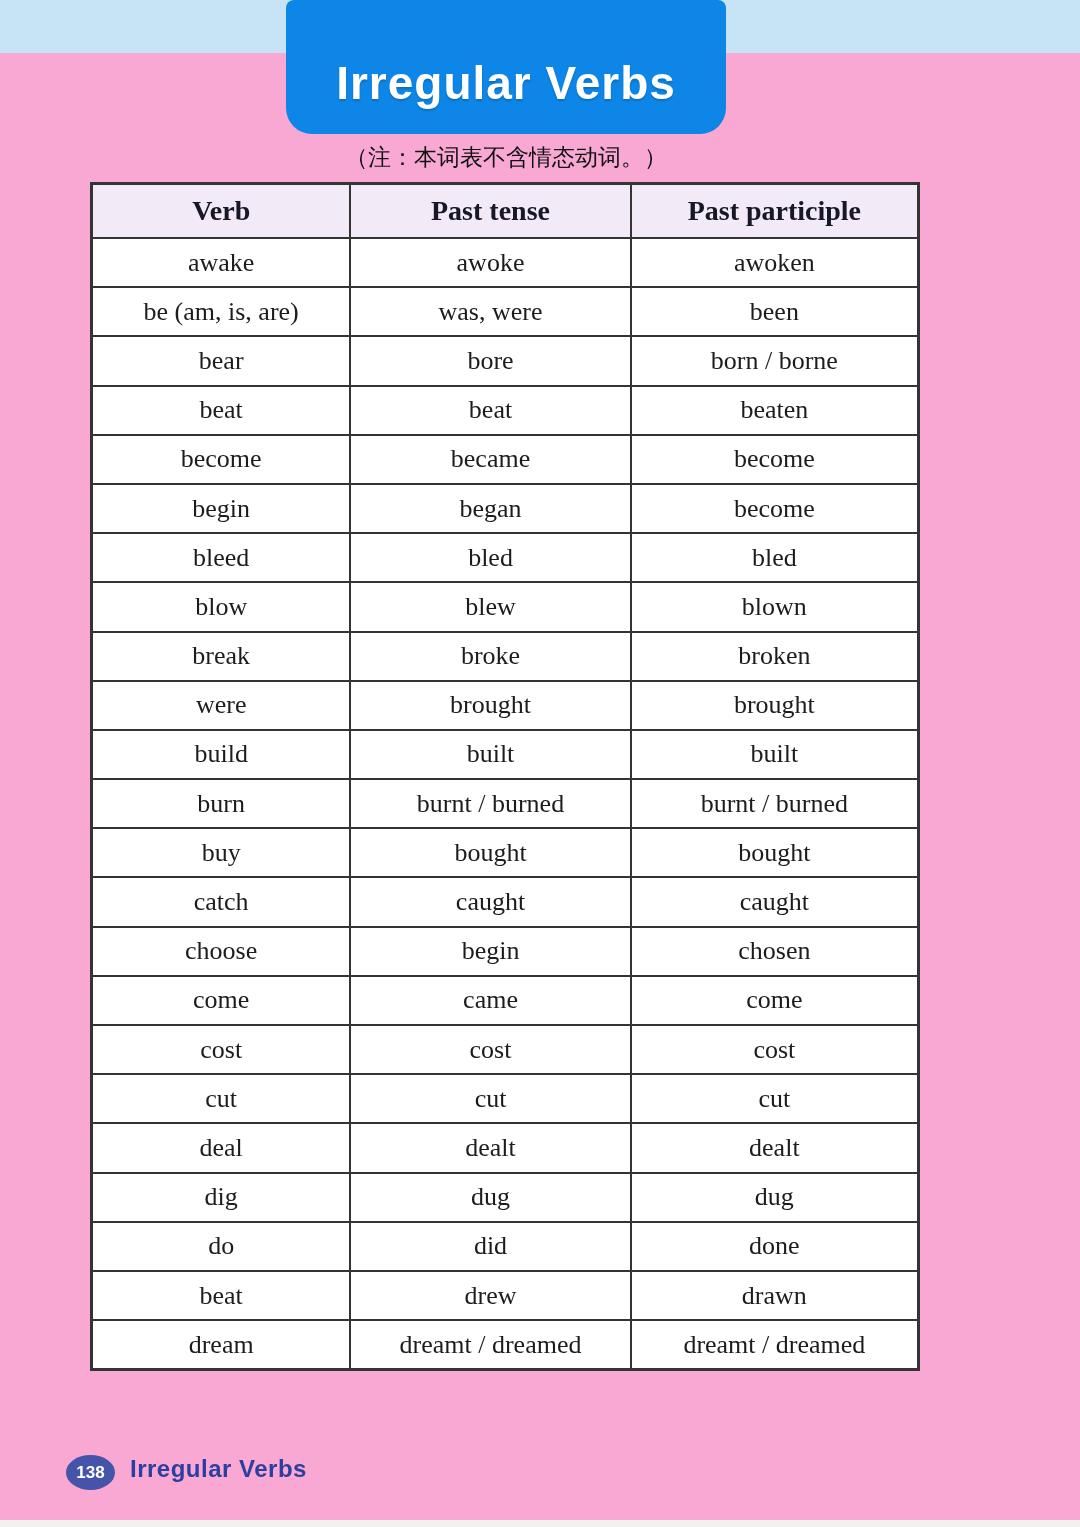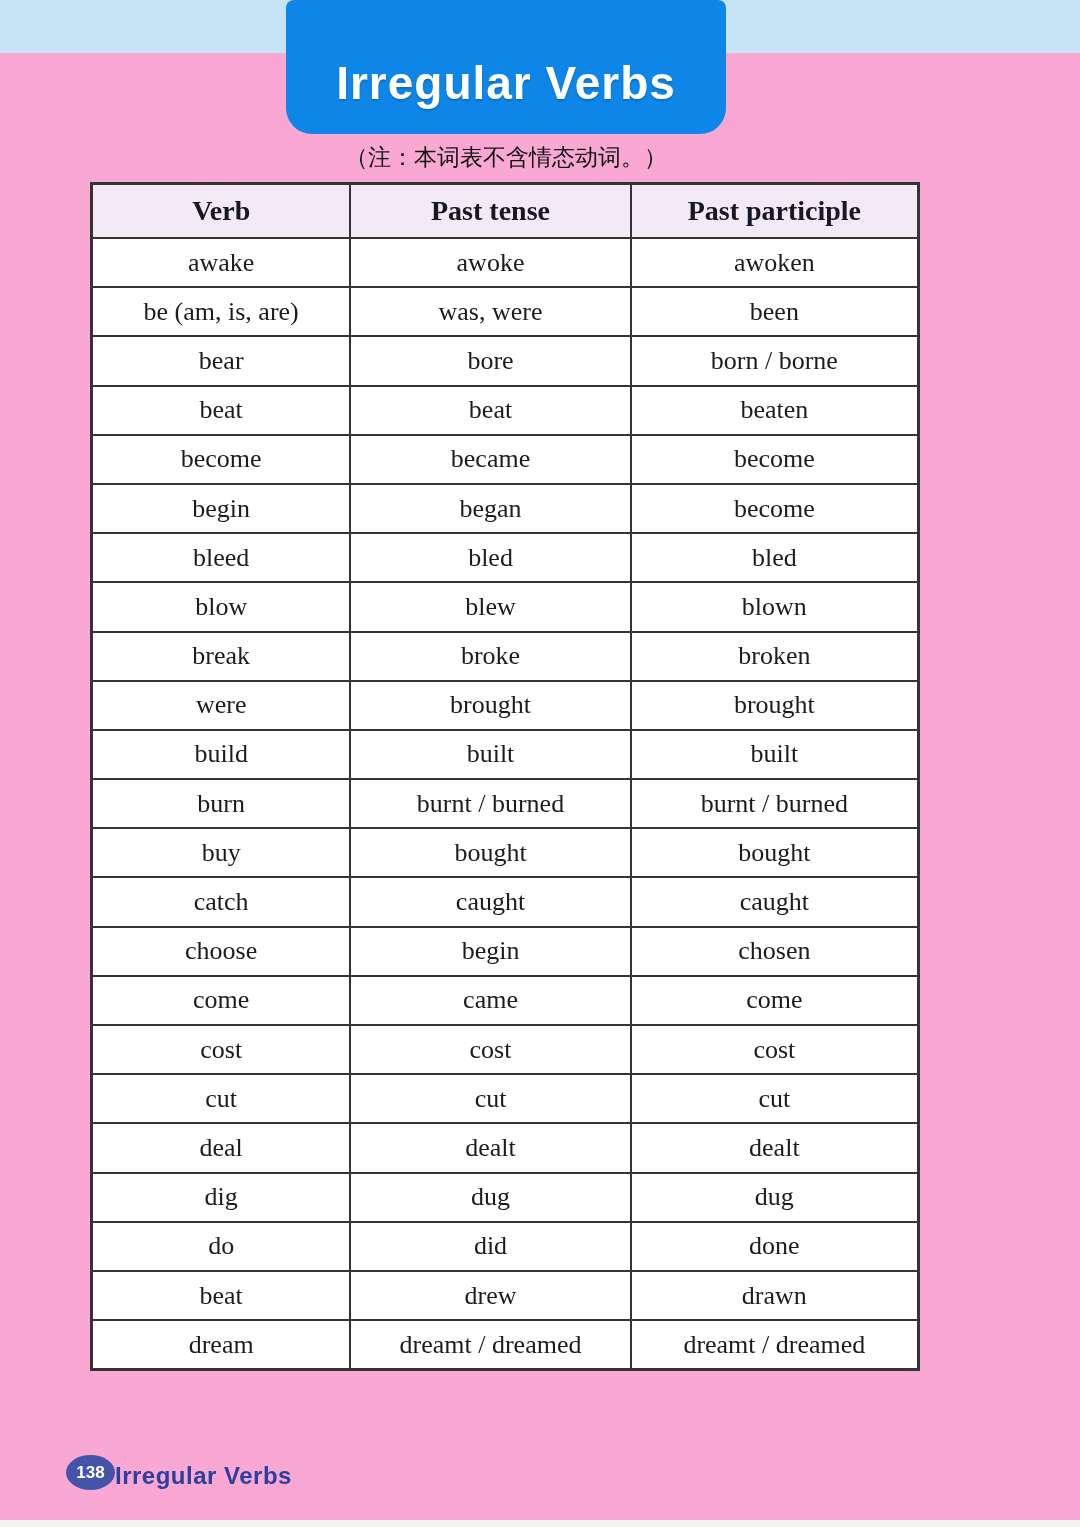--- a/index.html
+++ b/index.html
@@ -93,21 +93,22 @@
   }
   col.c1 { width: 31.3%; }
   col.c2 { width: 33.9%; }
   col.c3 { width: 34.8%; }
   
   .footer {
     position: absolute;
     top: 1455px;
     left: 66px;
     display: flex;
-    align-items: flex-end;
+    align-items: flex-start;
+    gap: 15px;
   }
   .page-badge {
     width: 49px;
     height: 35px;
     border-radius: 50%;
     background: var(--badge-blue, #4553a9);
     color: #ffffff;
     font-family: "Liberation Sans", sans-serif;
     font-weight: bold;
     font-size: 17px;

